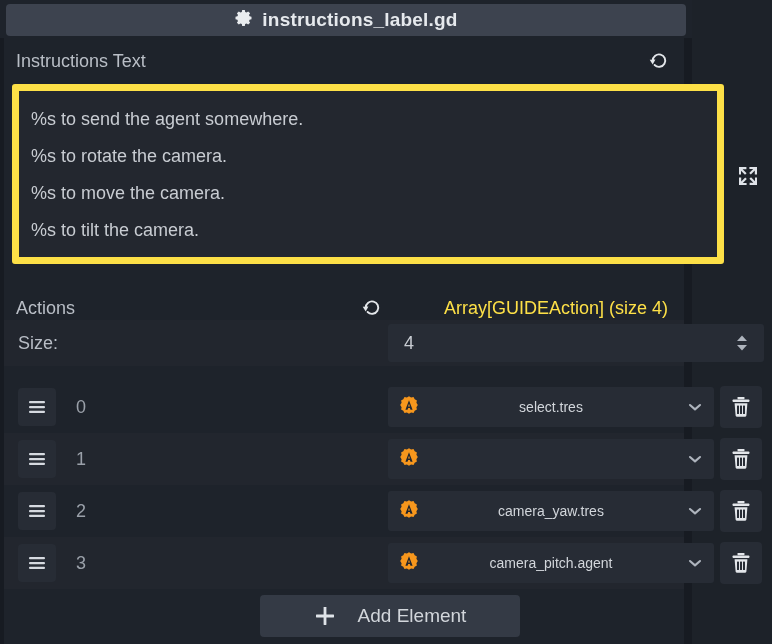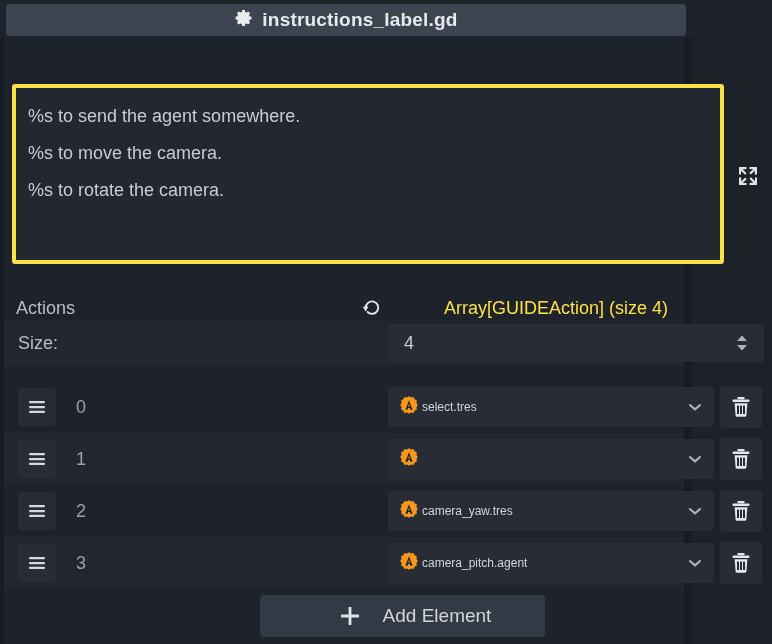--- a/index.html
+++ b/index.html
@@ -88,21 +88,21 @@
   .text-area-wrap {
     position: absolute;
     left: 4px; top: 84px;
     width: 768px; height: 184px;
   }
   .text-area {
     position: absolute;
     left: 8px; top: 0;
     width: 712px; height: 180px;
     background: #23272f;
-    border: 4px solid #fde047;
+    border: 7px solid #fde047;
     border-radius: 3px;
     box-sizing: border-box;
     padding: 10px 12px;
     overflow: hidden;
   }
   .text-area .line {
     font-size: 18px;
     color: #c8ccd2;
     line-height: 37px;
     white-space: pre;
@@ -233,21 +233,22 @@
     cursor: pointer;
   }
   .res-icon {
     position: absolute;
     left: 8px;
     width: 26px; height: 26px;
     display: flex; align-items: center; justify-content: center;
   }
   .res-name {
     flex: 1;
-    font-size: 12px;
+    text-align: center;
+    font-size: 14px;
     color: #d2d6db;
     padding: 0 34px 0 34px;
     box-sizing: border-box;
     white-space: nowrap;
     overflow: hidden;
     text-overflow: ellipsis;
   }
   .res-chevron {
     position: absolute;
     right: 10px;
@@ -273,21 +274,20 @@
     top: 595px;
     width: 260px;
     height: 42px;
     background: #343a45;
     border-radius: 4px;
     display: flex;
     align-items: center;
     justify-content: center;
     gap: 22px;
     cursor: pointer;
-    padding-left: 25px;
   }
   .add-element .plus { display: flex; align-items: center; }
   .add-element .add-label {
     font-size: 19px;
     color: #d2d6db;
   }
 </style>
 </head>
 <body>
 
@@ -299,26 +299,36 @@
   <div class="titlebar">
     <span class="gear-white">
       <svg width="20" height="20" viewBox="0 0 24 24" aria-hidden="true">
         <path fill="#e9ecef" d="M12 8.2a3.8 3.8 0 1 0 0 7.6 3.8 3.8 0 0 0 0-7.6zm0 5.9a2.1 2.1 0 1 1 0-4.2 2.1 2.1 0 0 1 0 4.2z"></path>
         <path fill="#e9ecef" d="M21 13.6v-3.2l-2.3-.4a7 7 0 0 0-.7-1.7l1.3-1.9-2.3-2.3-1.9 1.3a7 7 0 0 0-1.7-.7L13 2.4H9.8l-.4 2.3a7 7 0 0 0-1.7.7L5.8 4.1 3.5 6.4l1.3 1.9a7 7 0 0 0-.7 1.7l-2.3.4v3.2l2.3.4c.16.6.4 1.17.7 1.7l-1.3 1.9 2.3 2.3 1.9-1.3c.53.3 1.1.54 1.7.7l.4 2.3H13l.4-2.3a7 7 0 0 0 1.7-.7l1.9 1.3 2.3-2.3-1.3-1.9c.3-.53.54-1.1.7-1.7L21 13.6z"></path>
       </svg>
     </span>
     <span class="title-text">instructions_label.gd</span>
   </div>
 
+  <div class="prop-header">
+    <span class="label">Instructions Text</span>
+    <span class="revert-btn">
+      <svg width="22" height="22" viewBox="0 0 24 24" aria-hidden="true">
+        <path fill="none" stroke="#e3e6ea" stroke-width="2.1" stroke-linecap="round" d="M5.2 11.6a6.8 6.8 0 1 1 2 4.8"></path>
+        <path fill="#e3e6ea" d="M5.1 15.9 1.9 10.6l6.2-.2z"></path>
+      </svg>
+    </span>
+  </div>
 
   <div class="text-area-wrap">
     <div class="text-area">
       <div class="line">%s to send the agent somewhere.</div>
+      <div class="line">%s to rotate the camera.</div>
       <div class="line">%s to move the camera.</div>
-      <div class="line">%s to rotate the camera.</div>
+      <div class="line">%s to tilt the camera.</div>
     </div>
     <span class="expand-btn">
       <svg width="24" height="24" viewBox="0 0 24 24" aria-hidden="true">
         <g fill="#dfe3e8">
           <path d="M3 3h7.4v2.2H6.6l4 4-1.6 1.6-4-4v3.8H3z"></path>
           <path d="M21 3v7.4h-2.2V6.6l-4 4-1.6-1.6 4-4h-3.8V3z"></path>
           <path d="M3 21v-7.4h2.2v3.8l4-4 1.6 1.6-4 4h3.8V21z"></path>
           <path d="M21 21h-7.4v-2.2h3.8l-4-4 1.6-1.6 4 4v-3.8H21z"></path>
         </g>
       </svg>

